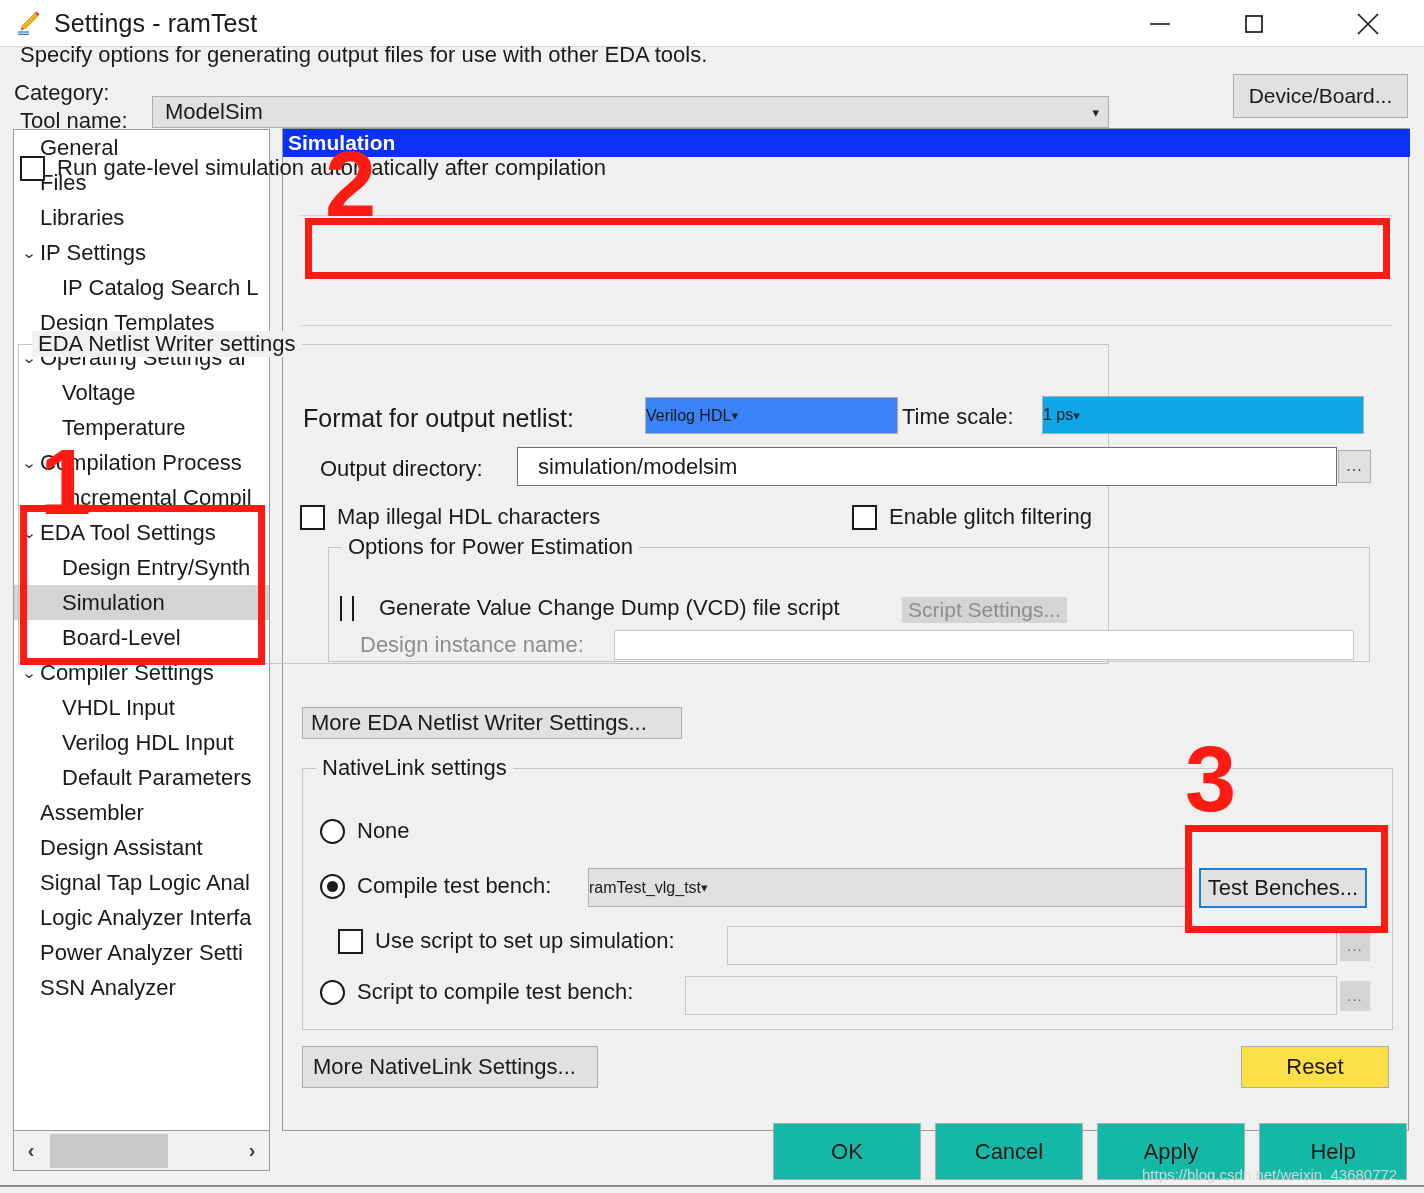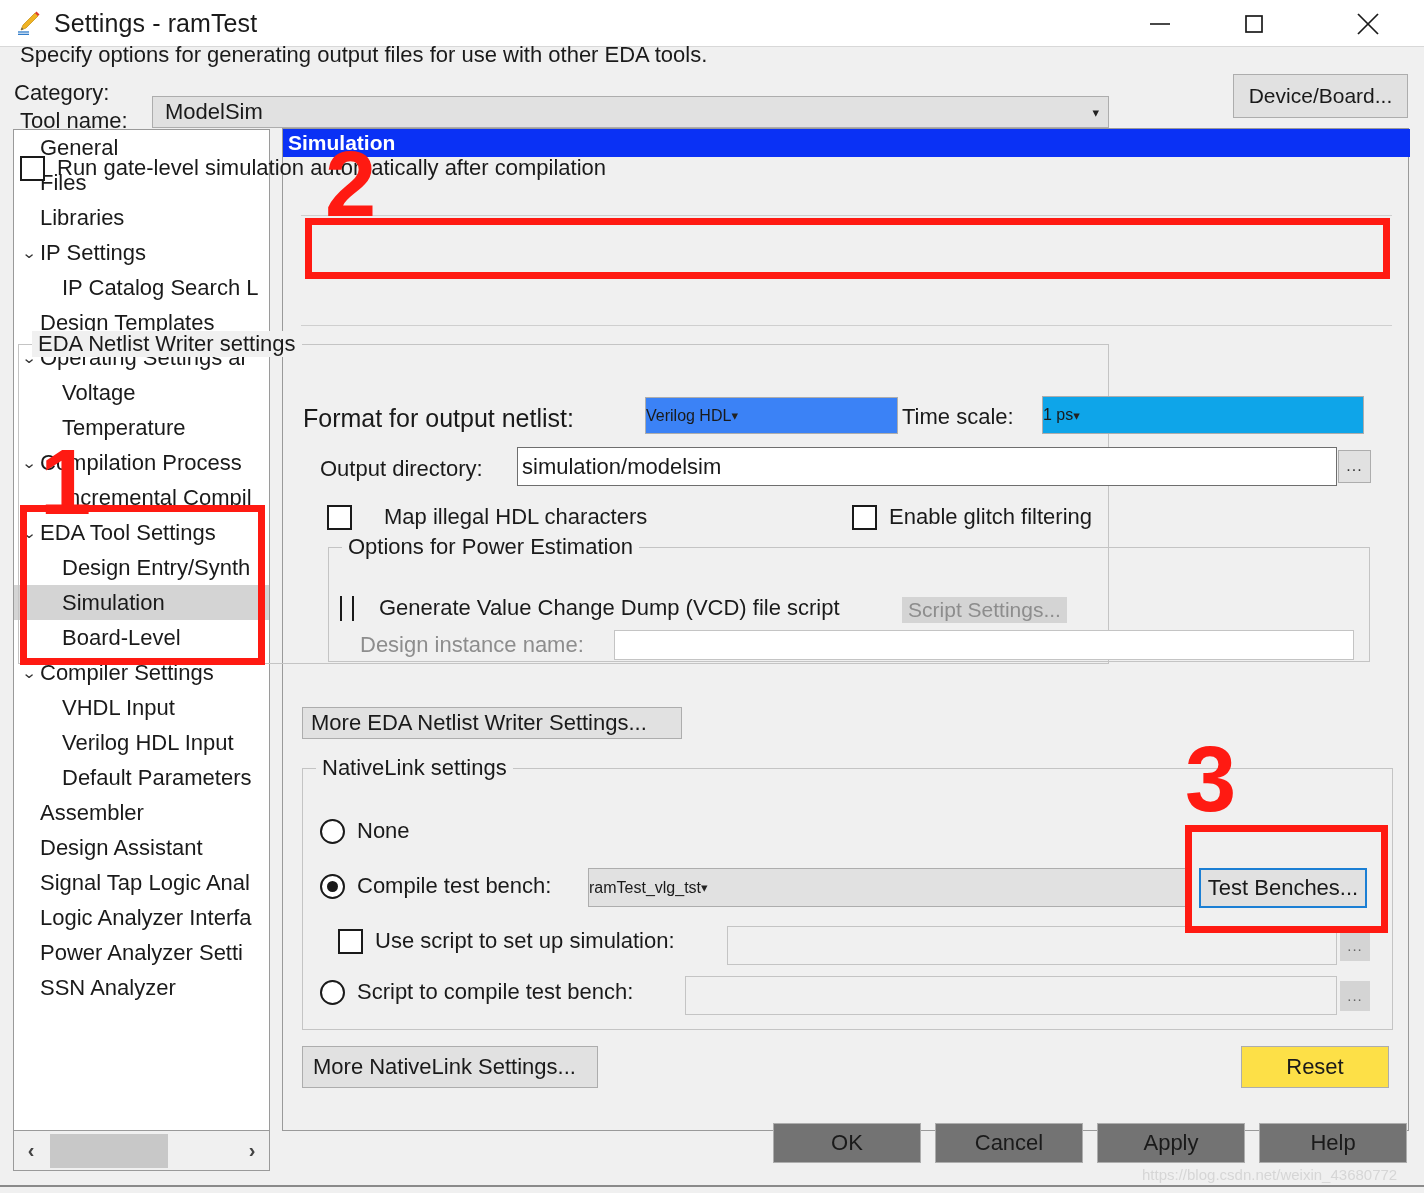--- a/index.html
+++ b/index.html
@@ -144,30 +144,30 @@
   }
   #ts-label { position:absolute; left:902px; top:404px; font-size:22px; }
   #ts-combo {
     position:absolute; left:1042px; top:396px; width:322px; height:38px;
     background:#0ea5e9; border:1px solid #adadad; display:flex; align-items:center;
   }
   #outdir-label { position:absolute; left:320px; top:456px; font-size:22px; }
   #outdir-input {
     position:absolute; left:517px; top:447px; width:820px; height:39px;
     background:#ffffff; border:1px solid #6e6e6e;
-    font-size:22px; color:#1a1a1a; padding-left:4px;
+    font-size:22px; color:#1a1a1a; padding-left:20px;
     display:flex; align-items:center;
   }
   #outdir-browse {
     position:absolute; left:1338px; top:450px; width:33px; height:33px;
     background:#e1e1e1; border:1px solid #adadad;
     display:flex; align-items:center; justify-content:center;
     font-size:16px; letter-spacing:1px; color:#333; line-height:0.3;
   }
-  #mapillegal-row { position:absolute; left:327px; top:504px; display:flex; align-items:center;gap:20px; }
+  #mapillegal-row { position:absolute; left:300px; top:504px; display:flex; align-items:center; }
   #glitch-row { position:absolute; left:852px; top:504px; display:flex; align-items:center; }
 
   #power-group { left:328px; top:547px; width:1042px; height:115px; }
   #vcd-row { position:absolute; left:340px; top:595px; display:flex; align-items:center; }
   #vcd-label { font-size:22px; margin-left:14px; white-space:nowrap; }
   #script-settings-btn {
     position:absolute; left:902px; top:597px; width:165px; height:26px;
     background:#d4d4d4; border:none; color:#8d8d8d;
     font-size:21px; display:flex; align-items:center; justify-content:center;
   }
@@ -237,22 +237,22 @@
     font-size:22px; display:flex; align-items:center; padding-left:10px;
   }
   #reset-btn {
     position:absolute; left:1241px; top:1046px; width:148px; height:42px;
     background:#fde047; border:1px solid #adadad;
     font-size:22px; display:flex; align-items:center; justify-content:center;
   }
 
   
   .dlgbtn {
-    position:absolute; top:1123px; height:40px;
-    background:#737373; border:1px solid #adadad;
+    position:absolute; top:1123px; height:57px;
+    background:#14b8a6; border:1px solid #adadad;
     font-size:22px; display:flex; align-items:center; justify-content:center;
   }
   #ok-btn     { left:773px; width:148px; }
   #cancel-btn { left:935px; width:148px; }
   #apply-btn  { left:1097px; width:148px; }
   #help-btn   { left:1259px; width:148px; }
 
   #bottom-edge {
     position:absolute; left:0; top:1185px; width:1424px; height:8px;
     background:#f0f0f0; border-top:2px solid #8a8a8a;

